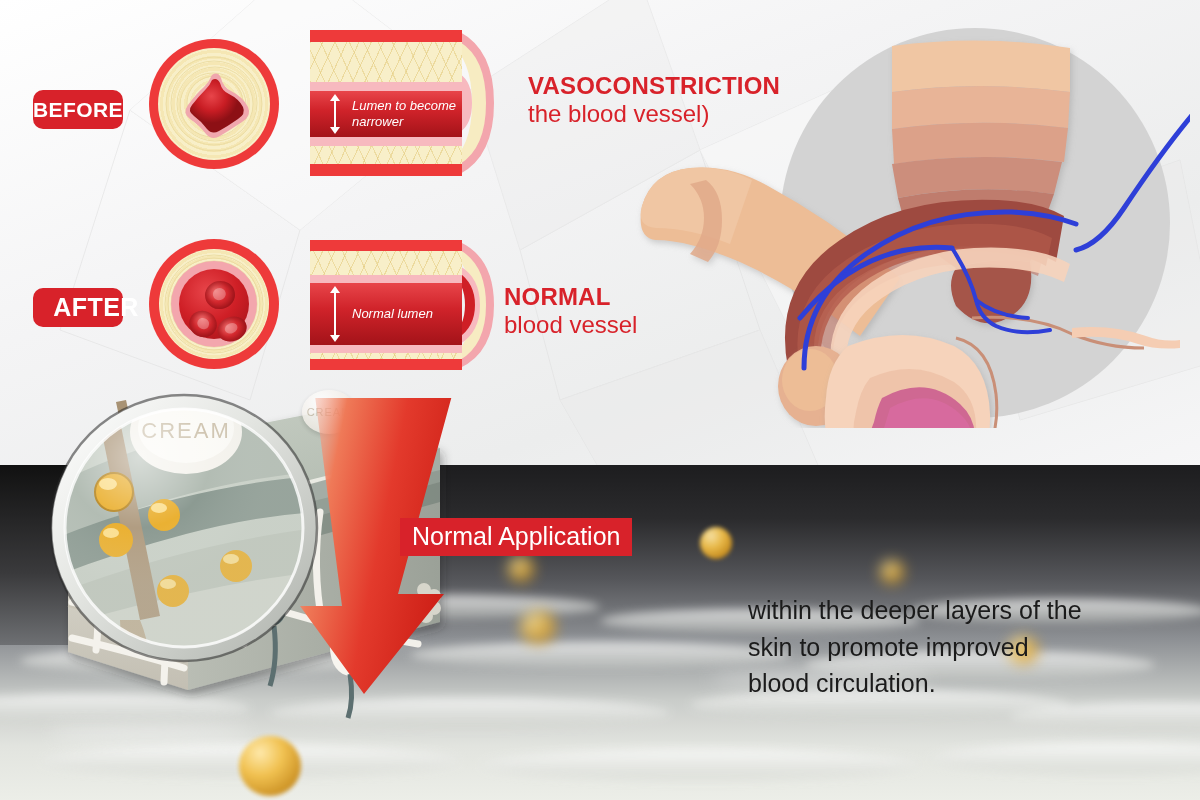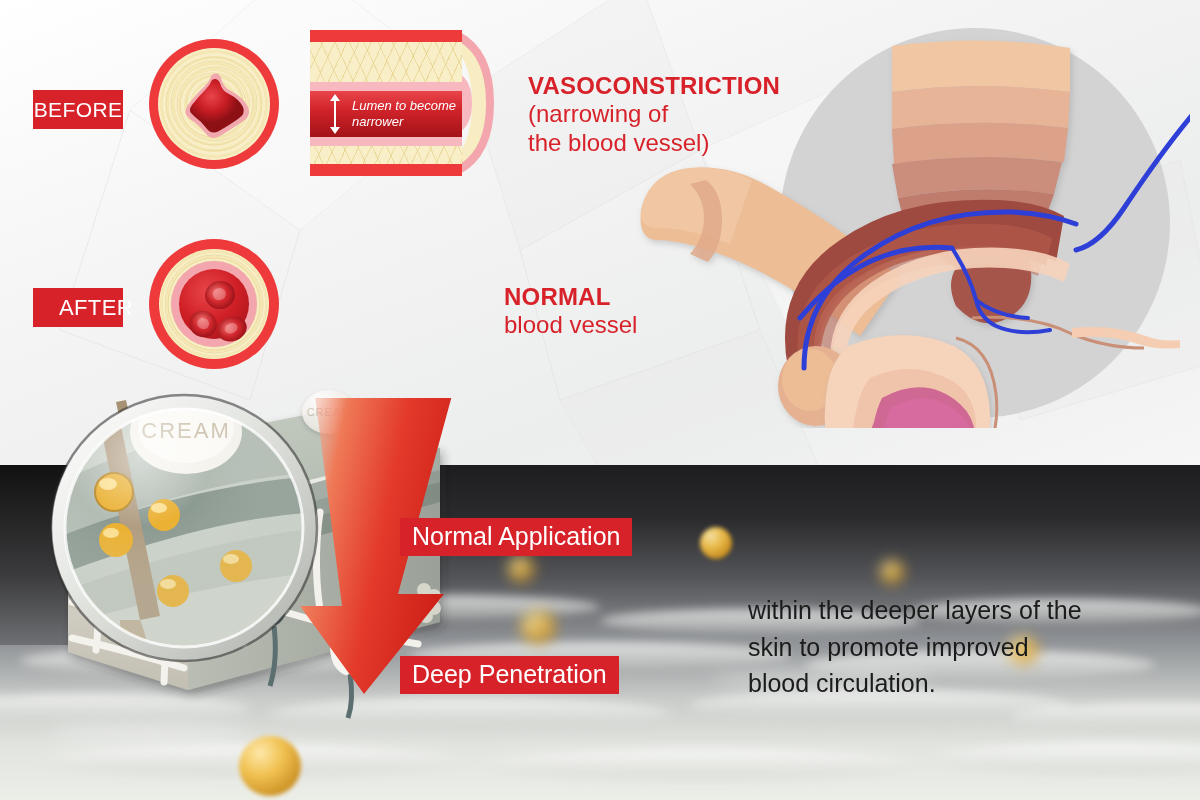--- a/index.html
+++ b/index.html
@@ -33,25 +33,25 @@
   .gold-ball {
     position:absolute; border-radius:50%;
     background:radial-gradient(circle at 34% 28%, #ffe9a8 0%, #f2c04a 38%, #cf9320 72%, #a87214 100%);
     filter:blur(2.2px); opacity:.95;
   }
   .gold-ball.soft { filter:blur(7px); opacity:.8; }
 
   
   .badge {
     position:absolute; background:#d8222a; color:#fff;
-    font-weight:normal; letter-spacing:.4px; display:flex;
-    align-items:center; justify-content:center;
+    font-weight:bold; letter-spacing:.4px; display:flex;
+    align-items:center; justify-content:center;border-radius:10px;
   }
   #badge-before { left:33px; top:90px; width:90px; height:39px; font-size:21px; }
-  #badge-after  { left:33px; top:288px; width:90px; height:39px; font-size:22px;padding-left:36px; }
+  #badge-after  { left:33px; top:288px; width:90px; height:39px; font-size:25px;padding-left:36px; }
 
   .label-chip {
     position:absolute; background:#d8222a; color:#fff;
     font-size:25px; padding:5px 12px 7px 12px; white-space:nowrap; line-height:1.05;
   }
   #chip-surface { left:400px; top:518px; }
   #chip-deep    { left:400px; top:656px; }
 
   
   .head-block { position:absolute; color:#d8222a; line-height:1.18; }
@@ -258,21 +258,20 @@
       </div>
     </div>
     <div class="arrow-v" style="left:24px;top:70px;height:28px;"></div>
     <div class="band band-pink" style="top:107px;width:152px;height:9px;"></div>
     <div class="band band-cream" style="top:116px;width:152px;height:22px;"></div>
     <div class="band band-red" style="top:134px;width:152px;height:12px;"></div>
   </div>
 
   <div class="head-block" id="head-vaso">
     <div class="head-title">VASOCONSTRICTION</div>
-    <div class="head-sub">(narrowing of</div>
     <div class="head-sub">the blood vessel)</div>
   </div>
 
   <div class="badge" id="badge-after">AFTER</div>
 
   <div class="xsec" style="left:149px;top:239px;width:130px;height:130px;">
     <div class="xsec-outer"></div>
     <div class="xsec-mid" style="left:10px;top:10px;right:10px;bottom:10px;"></div>
     <svg viewBox="0 0 130 130" style="position:absolute;inset:0;">
       <g fill="none" stroke="#eadba0" stroke-width="1" opacity=".9">
@@ -282,20 +281,38 @@
           <circle cx="65" cy="65" r="40"></circle>
       </g>
     </svg>
     <div class="xsec-pink" style="left:22px;top:22px;right:22px;bottom:22px;"></div>
     <div class="xsec-lumen" style="left:30px;top:30px;right:30px;bottom:30px;"></div>
     <div class="rbc" style="left:56px;top:42px;width:30px;height:28px;transform:rotate(-12deg);"></div>
     <div class="rbc" style="left:40px;top:72px;width:28px;height:26px;transform:rotate(28deg);"></div>
     <div class="rbc" style="left:68px;top:78px;width:30px;height:24px;transform:rotate(-22deg);"></div>
   </div>
 
+  <div class="tube" style="left:310px;top:240px;width:185px;height:130px;">
+    <svg viewBox="0 0 185 130" style="position:absolute;inset:0;">
+      <path d="M150 2 q34 16 34 63 q0 47 -34 63 l-14 0 q32 -16 32 -63 q0 -47 -32 -63 z" fill="#f3a6ad"></path>
+      <path d="M150 10 q26 15 26 55 q0 40 -26 55 l-12 0 q24 -15 24 -55 q0 -40 -24 -55 z" fill="#f7ecc2"></path>
+      <path d="M150 26 q20 12 20 39 q0 27 -20 39 l-10 0 q18 -12 18 -39 q0 -27 -18 -39 z" fill="#f7b9bf"></path>
+      <path d="M148 32 q17 11 17 33 q0 22 -17 33 l-8 0 q15 -11 15 -33 q0 -22 -15 -33 z" fill="#cf1f26"></path>
+    </svg>
+    <div class="band band-red" style="top:0px;  width:152px;height:11px;"></div>
+    <div class="band band-cream" style="top:11px; width:152px;height:24px;"></div>
+    <div class="band band-pink" style="top:35px; width:152px;height:8px;"></div>
+    <div class="lumen-bar" style="top:43px;width:152px;height:62px;">
+      <div class="lumen-text">Normal lumen</div>
+    </div>
+    <div class="arrow-v" style="left:24px;top:52px;height:44px;"></div>
+    <div class="band band-pink" style="top:105px;width:152px;height:8px;"></div>
+    <div class="band band-cream" style="top:113px;width:152px;height:6px;"></div>
+    <div class="band band-red" style="top:119px;width:152px;height:11px;"></div>
+  </div>
 
   <div class="head-block" id="head-norm">
     <div class="head-title">NORMAL</div>
     <div class="head-sub">blood vessel</div>
   </div>
 
   <div id="anatomy">
     <div class="anat-disc"></div>
     <svg viewBox="0 0 570 410" width="570" height="410" style="position:absolute;inset:0;">
       <defs>
@@ -525,21 +542,20 @@
         <stop offset="0%" stop-color="#f7c9bb" stop-opacity=".15"></stop>
         <stop offset="28%" stop-color="#ef7a58"></stop>
         <stop offset="62%" stop-color="#e33a2c"></stop>
         <stop offset="100%" stop-color="#cf2118"></stop>
       </linearGradient>
     </defs>
     <path d="M46 -10 L186 -10 L130 196 L176 196 L96 296 L32 208 L74 208 Z" fill="url(#arrowG)"></path>
   </svg>
 
   <div class="label-chip" id="chip-surface">Normal Application</div>
-  <div class="label-chip" id="chip-deep">Deep Penetration</div>
 
   <div id="body-copy">
     <div>within the deeper layers of the</div>
     <div>skin to promote improved</div>
     <div>blood circulation.</div>
   </div>
 
 </div>
 
 </body></html>

